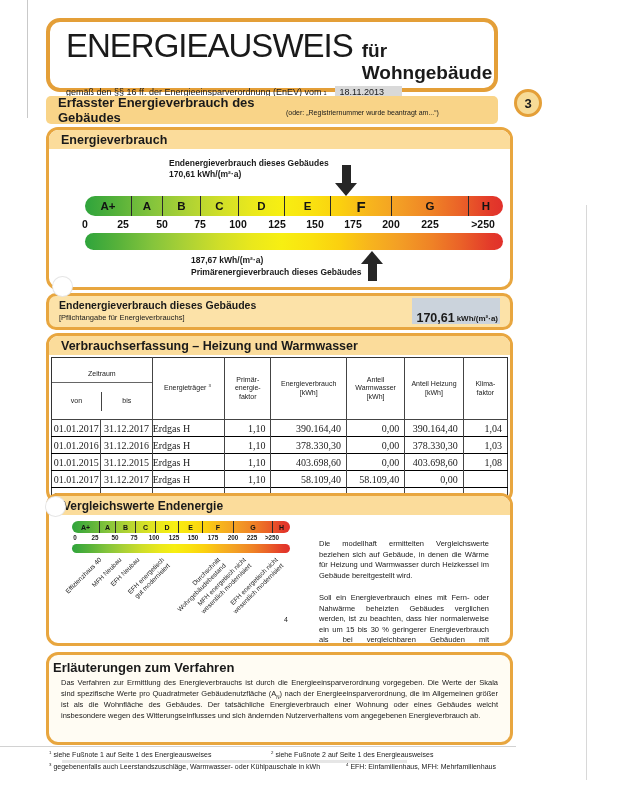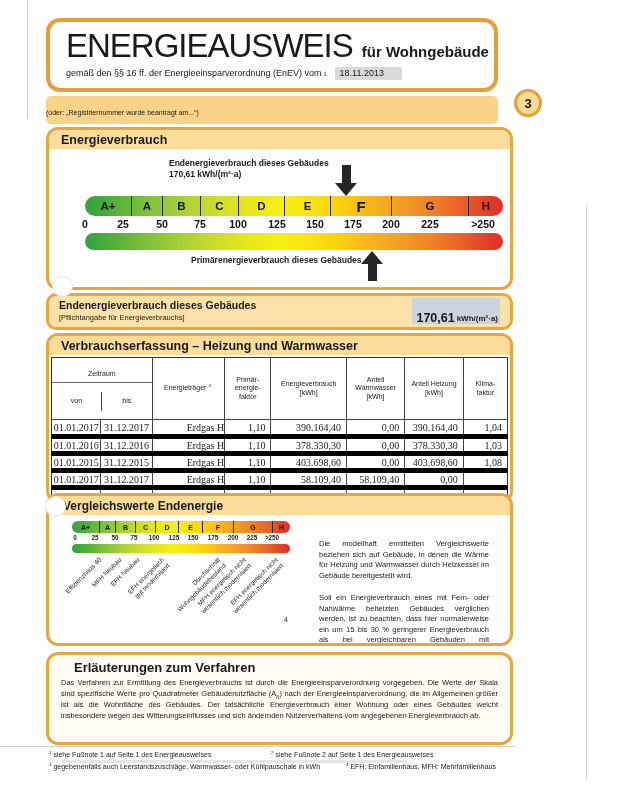--- a/index.html
+++ b/index.html
@@ -19,21 +19,21 @@
   .art-b1{left:0;top:746px;width:516px;height:1px;background:#d2d2d2;}
   .art-b2{left:62px;top:760px;width:345px;height:3px;background:#e6e6e6;}
   .hole{position:absolute;width:21px;height:21px;border-radius:50%;background:#fff;border:1px solid rgba(0,0,0,.10);z-index:6;}
   .hole1{left:52px;top:276px;}
   .hole2{left:45px;top:496px;}
 
   
   .title-box{left:46px;top:18px;width:452px;height:74px;border:4px solid #E49F38;border-radius:14px;background:#fff;padding:5px 0 0 16px;}
   .title-line{display:flex;align-items:baseline;}
   .t-big{font-size:33px;font-weight:normal;letter-spacing:-1px;}
-  .t-for{font-size:15px;font-weight:bold;margin-left:9px;}
+  .t-for{font-size:19px;font-weight:bold;margin-left:9px;}
   .law-line{margin-top:2px;font-size:9px;display:flex;align-items:baseline;}
   .date-box{display:inline-block;background:#d9d9d9;padding:1px 18px 2px 5px;margin-left:6px;font-size:9px;}
   sup{font-size:62%;vertical-align:super;line-height:0;margin:0 2px 0 2px;}
 
   
   .section-bar{left:46px;top:96px;width:452px;height:28px;background:#F9D488;border-radius:5px;display:flex;align-items:center;}
   .sb-title{flex:1;font-size:13px;font-weight:bold;padding-left:12px;}
   .sb-right{width:212px;padding-right:4px;}
   .sb-l1{font-size:8.5px;font-weight:bold;display:flex;align-items:center;}
   .reg-box{background:#DFDCD3;font-size:6px;font-weight:normal;padding:2px 6px;margin-left:3px;}
@@ -71,23 +71,23 @@
   .eb-val{font-size:12.5px;font-weight:bold;line-height:1;}
   .eb-unit{font-size:8px;font-weight:bold;margin-left:2px;line-height:1.2;}
 
   
   .box-table{left:46px;top:333px;width:467px;height:170px;}
   .vtable{margin:2px auto 0;border-collapse:collapse;border:1.2px solid #333;width:457px;table-layout:fixed;}
   .vtable th,.vtable td{padding:0;font-weight:normal;}
   .vtable th{font-size:7px;line-height:1.25;text-align:center;vertical-align:middle;height:36px;border-bottom:1px solid #444;white-space:pre-line;}
   .vtable th + th, .vtable td + td{border-left:1px solid #444;}
   .vtable td{font-size:10px;height:17px;font-family:Liberation Serif, serif;}
-  .vtable tbody tr + tr td{border-top:5px solid #000000;}
+  .vtable tbody tr + tr td{border-top:1px solid #000000;}
   .c-date{text-align:center;}
-  .c-tr{text-align:right;}
+  .c-tr{text-align:left;}
   .c-num{text-align:right;padding-right:5px !important;}
   .th-zeit{padding:0 !important;}
   .zr-top{height:16px;display:flex;align-items:center;justify-content:center;border-bottom:1px solid #666;}
   .zr-bottom{display:flex;height:19px;}
   .zr-von{width:49px;display:flex;align-items:center;justify-content:center;}
   .zr-bis{flex:1;border-left:1px solid #444;display:flex;align-items:center;justify-content:center;}
 
   
   .box-compare{left:46px;top:493px;width:467px;height:153px;}
   .box-compare .obox-head{padding-left:14px;font-size:12px;}
@@ -100,21 +100,21 @@
   .mini-bar{height:9px;border-radius:5px;background:var(--grad);margin-top:1px;}
   .rl{position:absolute;top:60px;width:0;height:0;}
   .rl span{position:absolute;right:0;top:0;display:block;width:max-content;transform-origin:top right;transform:rotate(-45deg);
            font-size:6.5px;line-height:1.25;text-align:right;white-space:pre-line;color:#222;}
   .cmp-mark{position:absolute;left:235px;top:120px;font-size:7px;}
   .cmp-text{position:absolute;left:258px;top:31px;width:194px;font-size:7.5px;line-height:1.4;text-align:justify;}
   .cmp-text p{margin:12px;}
 
   
   .box-explain{left:46px;top:652px;width:467px;height:93px;background:#FFFCF3;}
-  .ex-head{font-size:13px;font-weight:bold;padding:5px 0 2px 25px;}
+  .ex-head{font-size:13px;font-weight:bold;padding:5px 0 2px 4px;}
   .ex-text{padding:1px 12px 0 12px;font-size:7.5px;line-height:1.45;text-align:justify;}
   .ex-text sub{font-size:60%;vertical-align:sub;line-height:0;}
 
   
   .footnotes{position:absolute;left:49px;top:751px;width:470px;font-size:7px;}
   .fn-row{position:relative;height:12px;}
   .fn{position:absolute;top:0;white-space:nowrap;}
   .fn sup{margin:0 2px 0 0;}
 </style>
 </head>
@@ -133,20 +133,21 @@
       <span class="t-for">für Wohngebäude</span>
     </div>
     <div class="law-line">
       <span>gemäß den §§ 16 ff. der Energieeinsparverordnung (EnEV) vom</span>
         <sup>1</sup>
       <span class="date-box">18.11.2013</span>
     </div>
   </div>
 
   <div class="abs section-bar">
+    <span class="sb-title">Erfasster Energieverbrauch des Gebäudes</span>
     <span class="sb-right">
       <span class="sb-l2">(oder: „Registriernummer wurde beantragt am...“)</span>
     </span>
   </div>
   <div class="abs page-circle">
     <span>3</span>
   </div>
 
   <div class="obox box-energy">
     <div class="obox-head">Energieverbrauch</div>
@@ -181,20 +182,21 @@
       <span class="tick" style="left:306px">200</span>
       <span class="tick" style="left:345px">225</span>
       <span class="tick" style="left:398px">&gt;250</span>
     </div>
     <div class="scale-bar2"></div>
     <div class="arrow arrow-up">
       <div class="arr-head-up"></div>
         <div class="arr-shaft" style="height:17px"></div>
     </div>
     <div class="anno-bottom">
+      <div>187,67 kWh/(m²·a)</div>
       <div>Primärenergieverbrauch dieses Gebäudes</div>
     </div>
   </div>
 
   <div class="abs endbox">
     <div class="eb-title">Endenergieverbrauch dieses Gebäudes</div>
     <div class="eb-sub">[Pflichtangabe für Energieverbrauchs]</div>
     <div class="eb-valbox">
       <span class="eb-val">170,61</span>
       <span class="eb-unit">kWh/(m²·a)</span>

